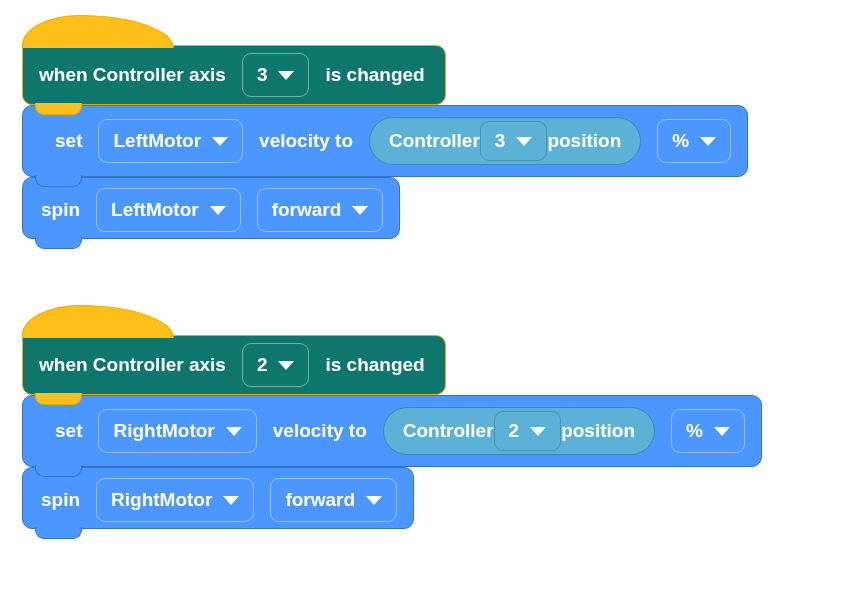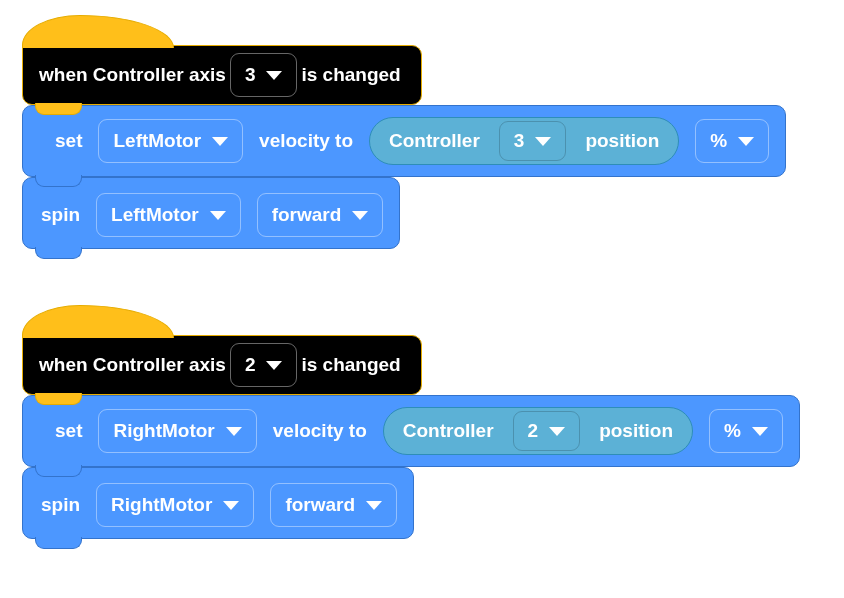--- a/index.html
+++ b/index.html
@@ -12,33 +12,33 @@
   .stack1 { left:22px; top:45px; }
   .stack2 { left:22px; top:335px; }
 
   .block {
     position:relative; display:flex; align-items:center;
     width:fit-content; box-sizing:border-box; white-space:nowrap;
   }
 
   
   .hat {
-    height:60px; background:#000000; border:1px solid #E6AC00;
-    border-radius:2px 10px 10px 10px; padding:0 20px 0 16px; gap:4px; z-index:3;align-items:center;
+    height:60px; background:#0f766e; border:1px solid #E6AC00;
+    border-radius:2px 10px 10px 10px; padding:0 20px 0 16px; gap:16px; z-index:3;align-items:center;
   }
   .dome {
     position:absolute; top:-31px; left:-1px; width:152px; height:33px;
     background:#FFBF1A; border:1px solid #E6AC00; border-bottom:none;
     border-radius:58px 94px 0 0 / 30px 33px 0 0; box-sizing:border-box;
   }
 
   
   .cmd { background:#4C97FF; border:1px solid #3373CC; border-radius:10px; }
   .set  { height:72px; padding:0 16px 0 32px; gap:16px; z-index:2; }
-  .spin { height:72px; padding:4px 16px 0 18px; gap:16px; z-index:1; }
+  .spin { height:62px; padding:4px 16px 0 18px; gap:16px; z-index:1; }
 
   
   .bump {
     position:absolute; left:12px; bottom:-11px; width:47px; height:12px;
     box-sizing:border-box; border-style:solid; border-width:0 1px 1px 1px;
     border-radius:0 0 9px 9px; z-index:4;
   }
   .bump.gold { background:#FFBF1A; border-color:#E6AC00; }
   .bump.blue { background:#4C97FF; border-color:#3373CC; }
 
@@ -50,21 +50,21 @@
   }
   .dropdown.on-teal { height:40px; border-color:rgba(0,0,0,0.18); }
   .caret {
     width:0; height:0; flex:0 0 auto;
     border-left:8px solid transparent; border-right:8px solid transparent;
     border-top:9px solid #ffffff;
   }
 
   
   .reporter {
-    display:flex; align-items:center; gap:19px; height:48px; padding:0 19px;
+    display:flex; align-items:center; gap:0; height:48px; padding:0 19px;
     background:#5CB1D6; border:1px solid #2E8EB8; border-radius:24px;
     box-sizing:border-box;
   }
 
   .lbl { display:inline-block; }
 </style>
 </head>
 <body>
 
 <div class="stack stack1">

